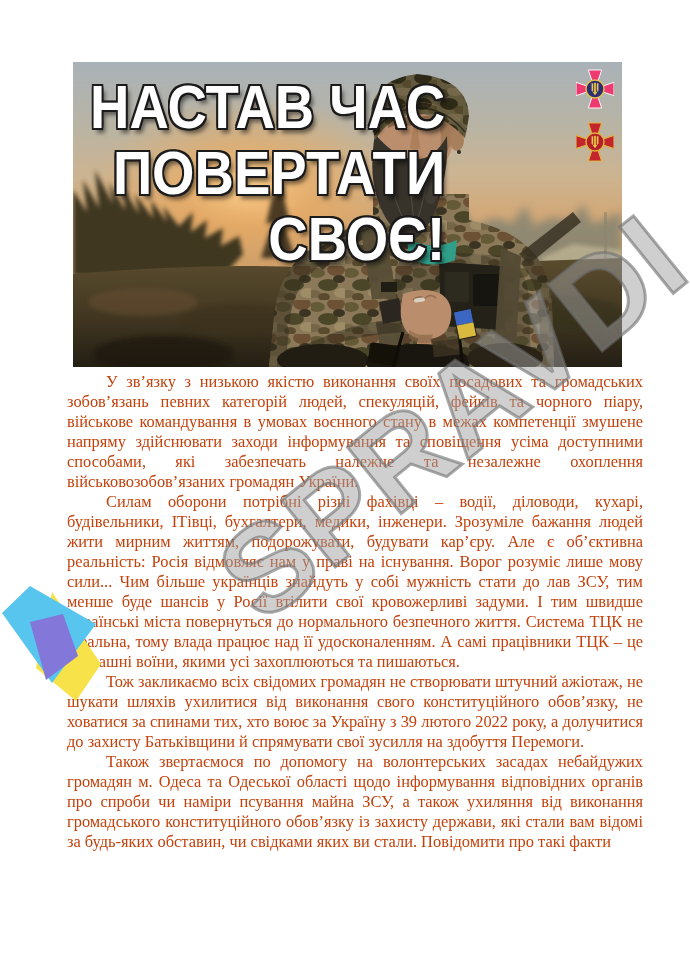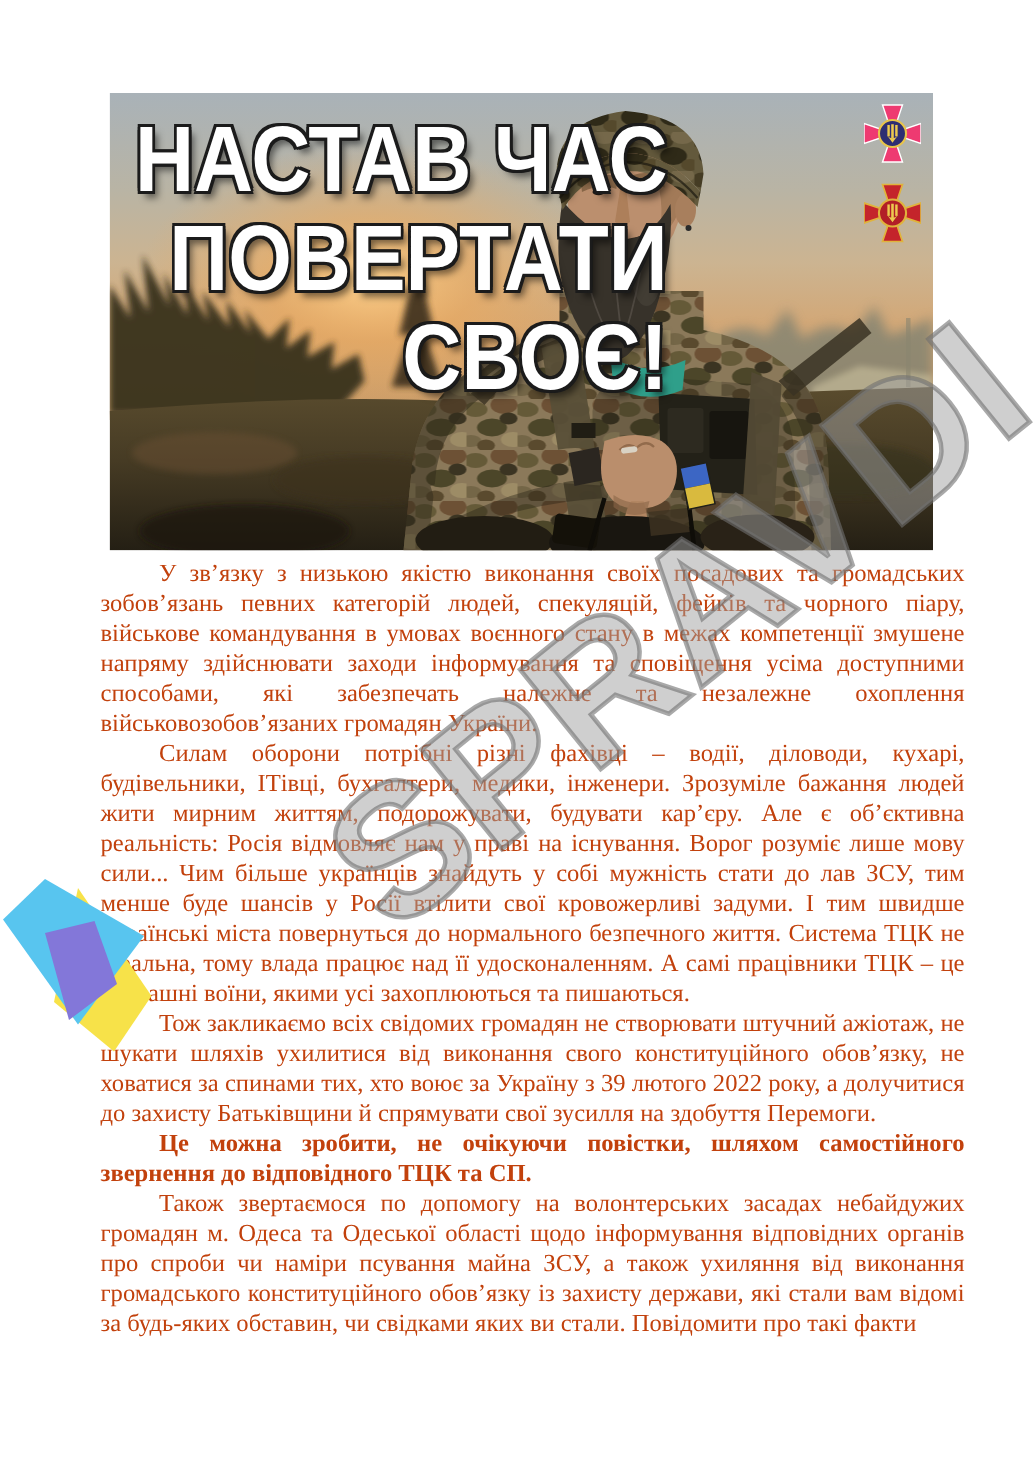--- a/index.html
+++ b/index.html
@@ -212,21 +212,20 @@
           <path d="M16.4,21.5 q3.6,3.6 7.2,0 l-3.6,5 Z"></path>
         </g>
       </svg>
     </div>
   </div>
 
   <div class="body-text">
     <p class="p1">У зв’язку з низькою якістю виконання своїх посадових та громадських зобов’язань певних категорій людей, спекуляцій, фейків та чорного піару, військове командування в умовах воєнного стану в межах компетенції змушене напряму здійснювати заходи інформування та сповіщення усіма доступними способами, які забезпечать належне та незалежне охоплення військовозобов’язаних громадян України.</p>
     <p class="p2">Силам оборони потрібні різні фахівці – водії, діловоди, кухарі, будівельники, ІТівці, бухгалтери, медики, інженери. Зрозуміле бажання людей жити мирним життям, подорожувати, будувати кар’єру. Але є об’єктивна реальність: Росія відмовляє нам у праві на існування. Ворог розуміє лише мову сили... Чим більше українців знайдуть у собі мужність стати до лав ЗСУ, тим менше буде шансів у Росії втілити свої кровожерливі задуми. І тим швидше українські міста повернуться до нормального безпечного життя. Система ТЦК не ідеальна, тому влада працює над її удосконаленням. А самі працівники ТЦК – це вчорашні воїни, якими усі захоплюються та пишаються.</p>
     <p class="p3">Тож закликаємо всіх свідомих громадян не створювати штучний ажіотаж, не шукати шляхів ухилитися від виконання свого конституційного обов’язку, не ховатися за спинами тих, хто воює за Україну з 39 лютого 2022 року, а долучитися до захисту Батьківщини й спрямувати свої зусилля на здобуття Перемоги.</p>
-    <p class="p4">Це можна зробити, не очікуючи повістки, шляхом самостійного звернення до відповідного ТЦК та СП.</p>
     <p class="p5">Також звертаємося по допомогу на волонтерських засадах небайдужих громадян м. Одеса та Одеської області щодо інформування відповідних органів про спроби чи наміри псування майна ЗСУ, а також ухиляння від виконання громадського конституційного обов’язку із захисту держави, які стали вам відомі за будь-яких обставин, чи свідками яких ви стали. Повідомити про такі факти</p>
   </div>
 
   <div class="watermark">SPRAVDI</div>
 
   <svg class="flag-logo" width="106" height="120" viewBox="0 0 106 120">
     <polygon points="52,8 101,80 76,117 36,84" fill="#f7e249"></polygon>
     <polygon points="2,29 30,2 96,40 52,99" fill="#58c5ef"></polygon>
     <polygon points="30,38 63,30 78,72 46,96" fill="#8377d9"></polygon>
   </svg>

